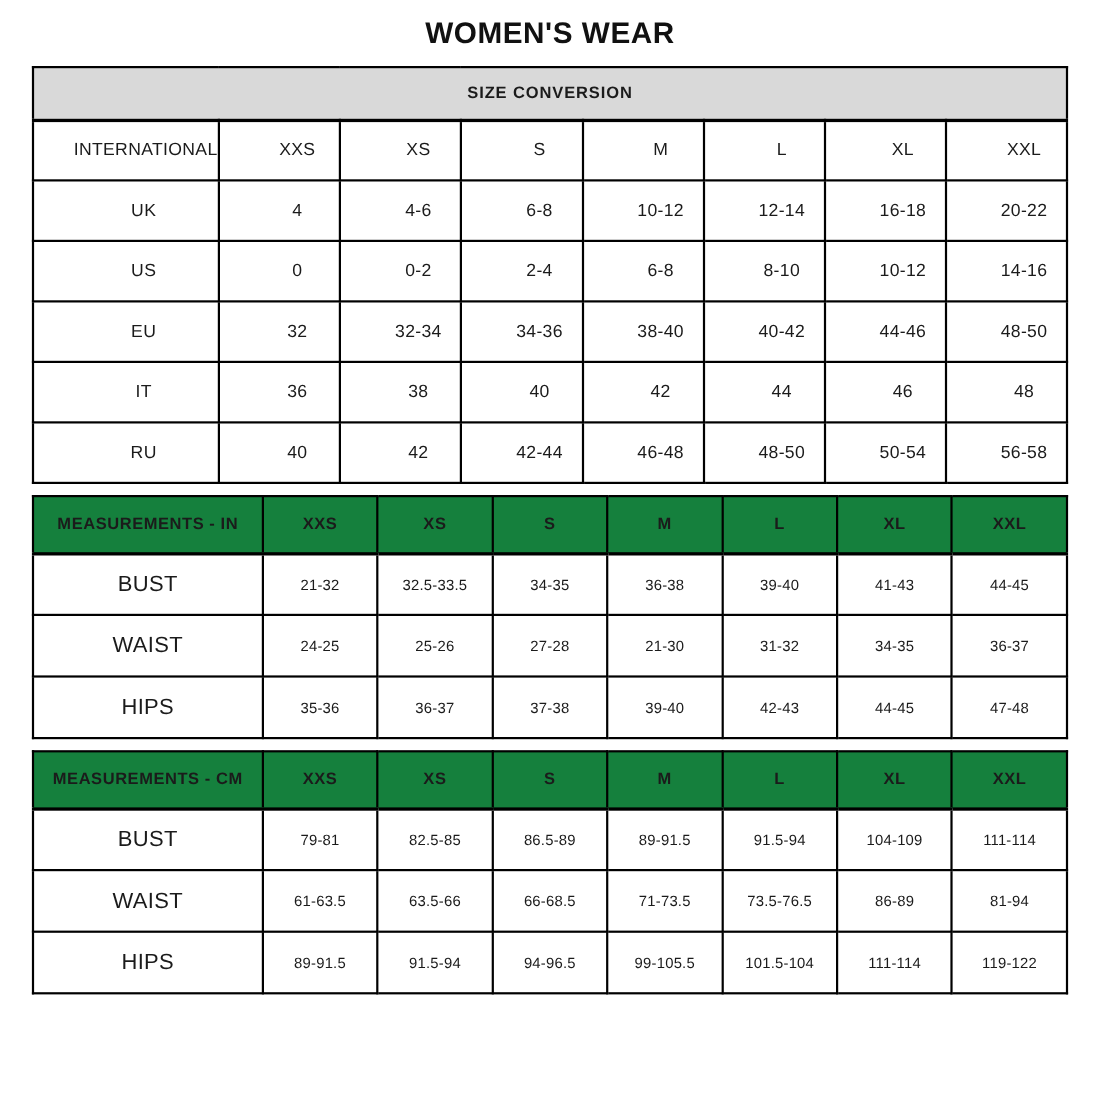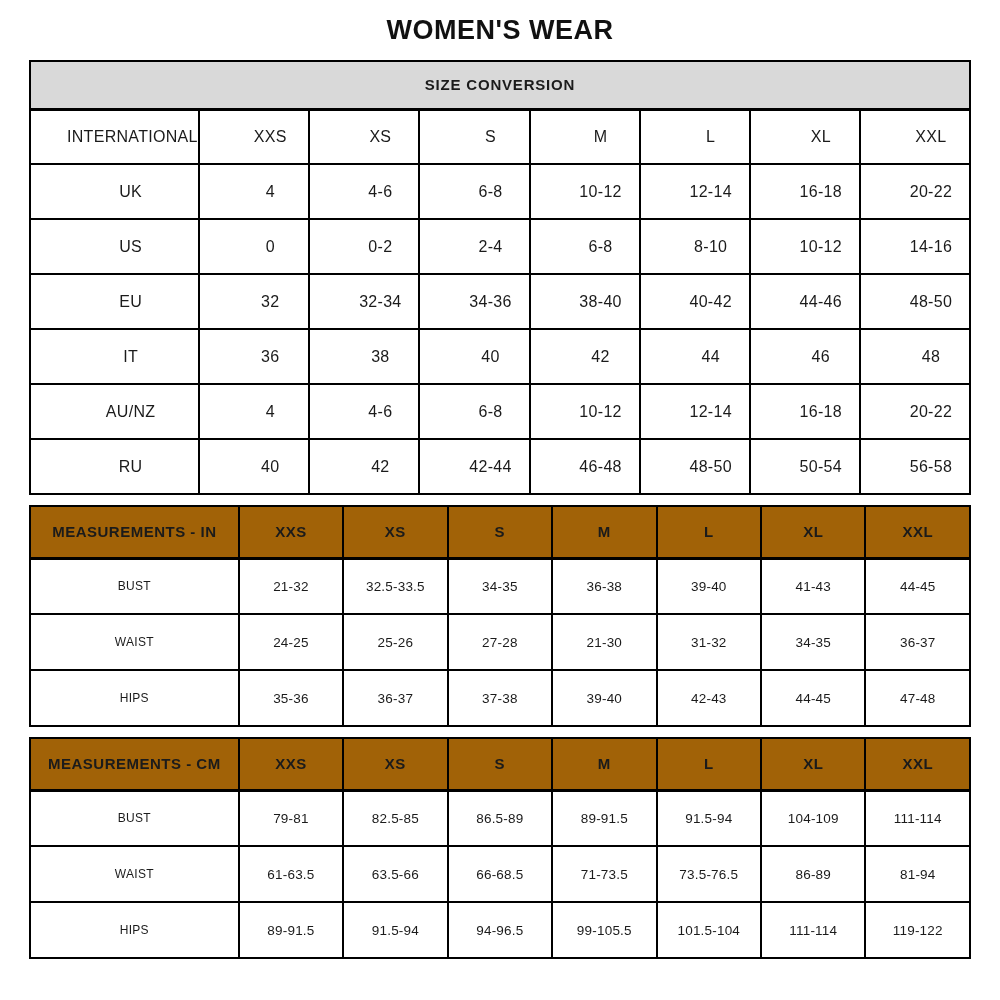--- a/index.html
+++ b/index.html
@@ -53,30 +53,30 @@
   .t1 .cols-row th, .t1 tbody td, .t1 tbody th {
     height: 55px;
     font-size: 16px;
     letter-spacing: 0.3px;
     padding-left: 36px;
   }
   
   .meas col.label-col { width: 22.2%; }
   .meas .head-row th {
     height: 52px;
-    background: #a16207;
+    background: #15803d;
     font-size: 15px;
     font-weight: 700;
     letter-spacing: 0.5px;
     border-bottom: 3px solid #000;
     margin-left: 25px;
   }
   .meas tbody th.row-label {
     height: 56px;
-    font-size: 12px;
+    font-size: 20px;
     letter-spacing: 0.3px;
   }
   .meas tbody td.val {
     height: 56px;
     font-size: 13.5px;
     letter-spacing: 0.2px;
     border-radius: 20px;
   }
 </style>
 </head>
@@ -147,30 +147,20 @@
           <th class="row-label">IT</th>
           <td class="val">36</td>
           <td class="val">38</td>
           <td class="val">40</td>
           <td class="val">42</td>
           <td class="val">44</td>
           <td class="val">46</td>
           <td class="val">48</td>
         </tr>
         <tr>
-          <th class="row-label">AU/NZ</th>
-          <td class="val">4</td>
-          <td class="val">4-6</td>
-          <td class="val">6-8</td>
-          <td class="val">10-12</td>
-          <td class="val">12-14</td>
-          <td class="val">16-18</td>
-          <td class="val">20-22</td>
-        </tr>
-        <tr>
           <th class="row-label">RU</th>
           <td class="val">40</td>
           <td class="val">42</td>
           <td class="val">42-44</td>
           <td class="val">46-48</td>
           <td class="val">48-50</td>
           <td class="val">50-54</td>
           <td class="val">56-58</td>
         </tr>
       </tbody>

